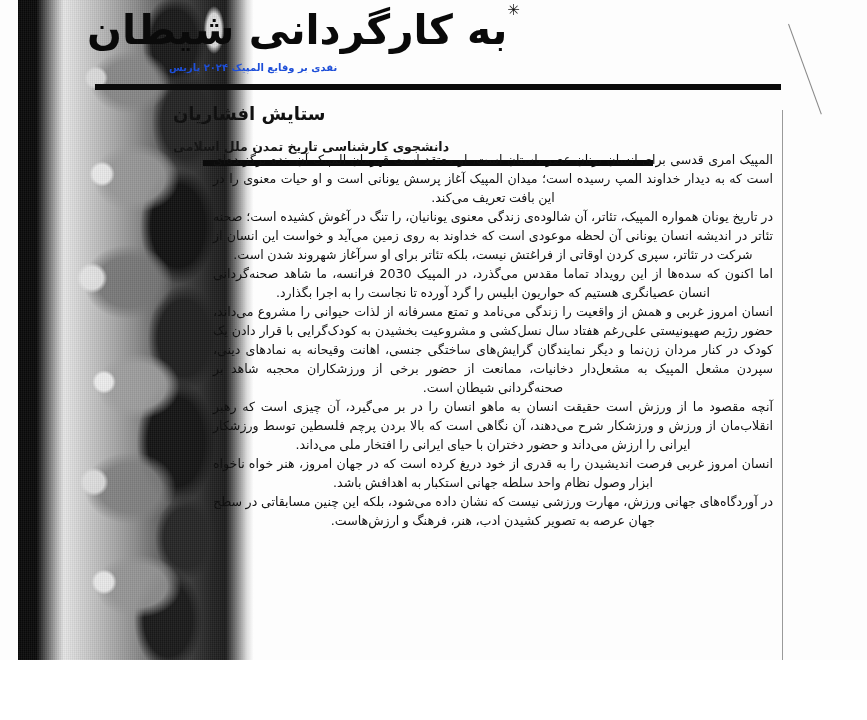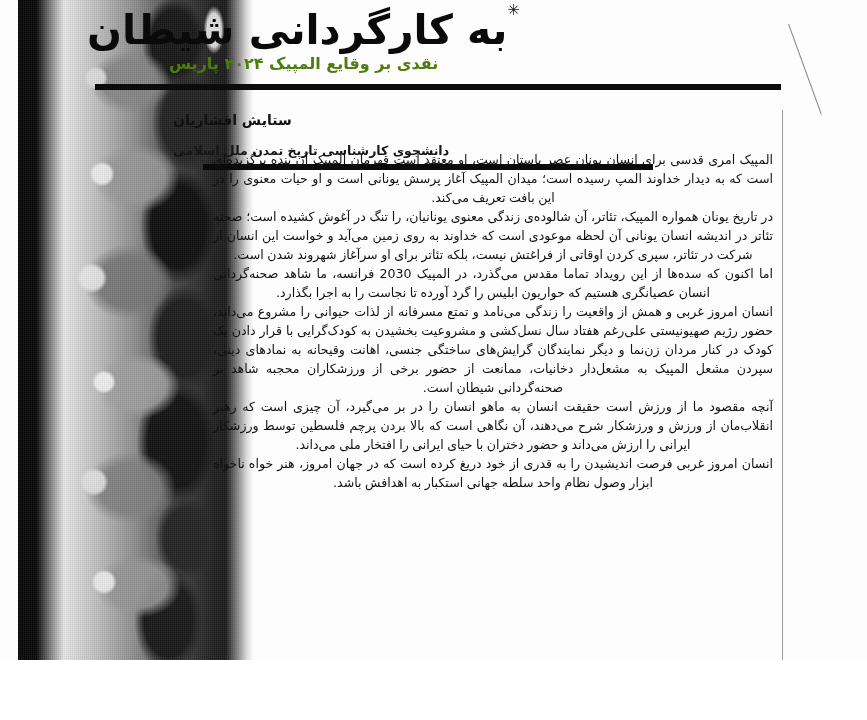--- a/index.html
+++ b/index.html
@@ -113,39 +113,39 @@
     display:inline-block;
     font-size:15px;
     vertical-align:super;
     line-height:1;
     margin-right:-2px;
     position:relative;
     top:-14px;
     color:#111;
   }
   .subhead {
-    margin-top:0;
-    font-size:16px;
-    font-weight:bold;
-    color:#4d7c0f;
+    margin-top:8px;
+    font-size:10px;
+    font-weight:bold;
+    color:#1d4ed8;
     direction:rtl;
     text-align:left;
     padding-left:84px;
     white-space:nowrap;
   }
 
   .rule-top {
     margin-top:11px;
     margin-left:10px;
     height:6px;
     background:#0b0b0b;
   }
   .author {
-    margin-top:22px;
-    font-size:14px;
+    margin-top:13px;
+    font-size:18px;
     font-weight:bold;
     color:#111;
     direction:rtl;
     text-align:left;
     padding-left:88px;
     white-space:nowrap;
   }
   .author-affil {
     margin-top:15px;
     font-size:12.5px;
@@ -274,20 +274,21 @@
   <div class="diag-line"></div>
   <div class="col-rule"></div>
 
   <div class="body-col">
     <p>المپیک امری قدسی برای انسان یونان عصر باستان است، او معتقد است قهرمان المپیک آن بنده برگزیده‌ای است که به دیدار خداوند المپ رسیده است؛ میدان المپیک آغاز پرسش یونانی است و او حیات معنوی را در این بافت تعریف می‌کند.</p>
     <p>در تاریخ یونان همواره المپیک، تئاتر، آن شالوده‌ی زندگی معنوی یونانیان، را تنگ در آغوش کشیده است؛ صحنه تئاتر در اندیشه انسان یونانی آن لحظه موعودی است که خداوند به روی زمین می‌آید و خواست این انسان از شرکت در تئاتر، سپری کردن اوقاتی از فراغتش نیست، بلکه تئاتر برای او سرآغاز شهروند شدن است.</p>
     <p>اما اکنون که سده‌ها از این رویداد تماما مقدس می‌گذرد، در المپیک 2030 فرانسه، ما شاهد صحنه‌گردانی انسان عصیانگری هستیم که حواریون ابلیس را گرد آورده تا نجاست را به اجرا بگذارد.</p>
     <p>انسان امروز غربی و همش از واقعیت را زندگی می‌نامد و تمتع مسرفانه از لذات حیوانی را مشروع می‌داند، حضور رژیم صهیونیستی علی‌رغم هفتاد سال نسل‌کشی و مشروعیت بخشیدن به کودک‌گرایی با قرار دادن یک کودک در کنار مردان زن‌نما و دیگر نمایندگان گرایش‌های ساختگی جنسی، اهانت وقیحانه به نمادهای دینی، سپردن مشعل المپیک به مشعل‌دار دخانیات، ممانعت از حضور برخی از ورزشکاران محجبه شاهد بر صحنه‌گردانی شیطان است.</p>
     <p>آنچه مقصود ما از ورزش است حقیقت انسان به ماهو انسان را در بر می‌گیرد، آن چیزی است که رهبر انقلاب‌مان از ورزش و ورزشکار شرح می‌دهند، آن نگاهی است که بالا بردن پرچم فلسطین توسط ورزشکار ایرانی را ارزش می‌داند و حضور دختران با حیای ایرانی را افتخار ملی می‌داند.</p>
     <p>انسان امروز غربی فرصت اندیشیدن را به قدری از خود دریغ کرده است که در جهان امروز، هنر خواه ناخواه ابزار وصول نظام واحد سلطه جهانی استکبار به اهدافش باشد.</p>
+    <p>در آوردگاه‌های جهانی ورزش، مهارت ورزشی نیست که نشان داده می‌شود، بلکه این چنین مسابقاتی در سطح جهان عرصه به تصویر کشیدن ادب، هنر، فرهنگ و ارزش‌هاست.</p>
   </div>
 
   <div class="footer-rule-top"></div>
   <div class="page-number">۶</div>
   <div class="issue-number">۵۷</div>
   <div class="month-label">بهمن</div>
   <div class="footer-rule-bottom"></div>
 
 </div>
 

